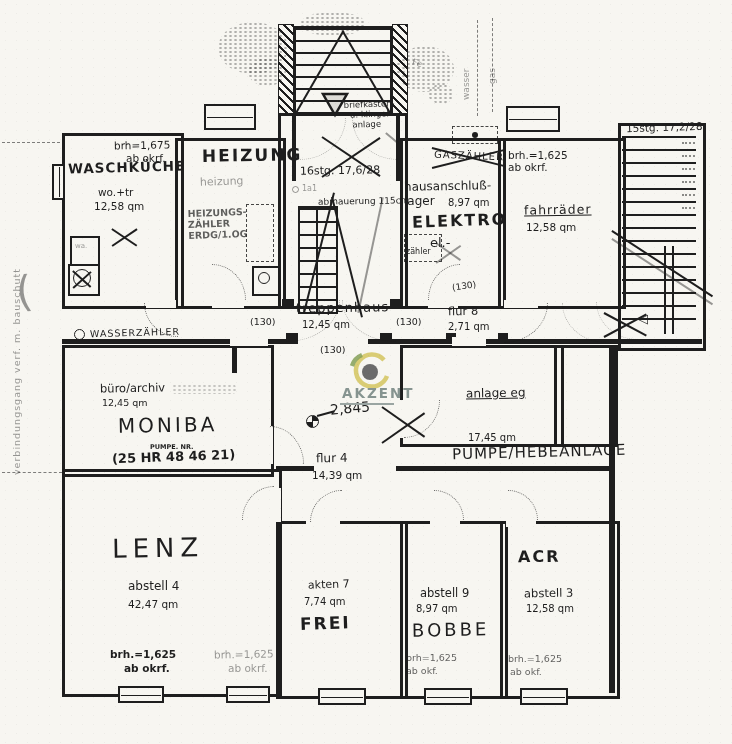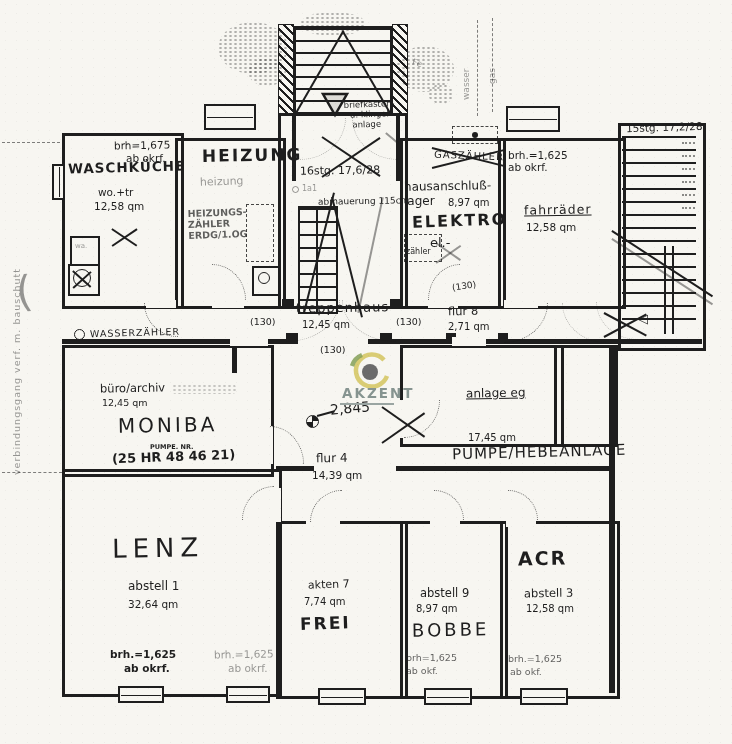--- a/index.html
+++ b/index.html
@@ -253,40 +253,40 @@
 
   <div class="lbl u" style="left:466px;top:387px;font-size:12px;transform:rotate(-1deg);">anlage eg</div>
   <div class="lbl" style="left:468px;top:403px;font-size:10px;margin-top:29px;">17,45 qm</div>
   <div class="arc br" style="left:404px;top:400px;width:36px;height:38px;"></div>
   <div class="lbl" style="left:452px;top:444px;font-size:15px;letter-spacing:1px;transform:rotate(-1.5deg);">PUMPE/HEBEANLAGE</div>
 
   <div class="lbl" style="left:316px;top:452px;font-size:12px;transform:rotate(-1deg);">flur 4</div>
   <div class="lbl" style="left:312px;top:469px;font-size:10.5px;">14,39 qm</div>
 
   <div class="lbl" style="left:112px;top:534px;font-size:26px;letter-spacing:6px;transform:rotate(-1deg);">LENZ</div>
-  <div class="lbl" style="left:128px;top:580px;font-size:12px;">abstell 1</div>
-  <div class="lbl" style="left:128px;top:598px;font-size:10.5px;">32,64 qm</div>
+  <div class="lbl" style="left:128px;top:580px;font-size:12px;">abstell 4</div>
+  <div class="lbl" style="left:128px;top:598px;font-size:10.5px;">42,47 qm</div>
   <div class="lbl" style="left:110px;top:648px;font-size:10.5px;font-weight:bold;">brh.=1,625</div>
   <div class="lbl" style="left:124px;top:662px;font-size:10.5px;font-weight:bold;">ab okrf.</div>
   <div class="lbl faint" style="left:214px;top:648px;font-size:10.5px;transform:rotate(-1deg);">brh.=1,625</div>
   <div class="lbl faint" style="left:228px;top:662px;font-size:10.5px;">ab okrf.</div>
   <div class="arc tl" style="left:242px;top:486px;width:32px;height:34px;"></div>
 
   <div class="lbl" style="left:308px;top:579px;font-size:11px;transform:rotate(-2deg);">akten 7</div>
   <div class="lbl" style="left:304px;top:596px;font-size:10px;">7,74 qm</div>
   <div class="lbl" style="left:300px;top:614px;font-size:17px;font-weight:bold;letter-spacing:2px;transform:rotate(-2deg);">FREI</div>
   <div class="arc tl" style="left:310px;top:490px;width:32px;height:32px;"></div>
 
   <div class="lbl" style="left:420px;top:587px;font-size:11.5px;">abstell 9</div>
   <div class="lbl" style="left:416px;top:603px;font-size:10px;">8,97 qm</div>
   <div class="lbl" style="left:412px;top:620px;font-size:18px;letter-spacing:3px;transform:rotate(-1deg);">BOBBE</div>
   <div class="lbl semi" style="left:406px;top:653px;font-size:9.5px;">brh=1,625</div>
   <div class="lbl semi" style="left:406px;top:666px;font-size:9.5px;">ab okf.</div>
   <div class="arc tr" style="left:434px;top:490px;width:30px;height:30px;"></div>
 
-  <div class="lbl" style="left:518px;top:548px;font-size:19px;font-weight:bold;letter-spacing:2px;transform:rotate(-1deg);">ACR</div>
+  <div class="lbl" style="left:518px;top:548px;font-size:16px;font-weight:bold;letter-spacing:2px;transform:rotate(-1deg);">ACR</div>
   <div class="lbl" style="left:524px;top:587px;font-size:11.5px;transform:rotate(-1deg);">abstell 3</div>
   <div class="lbl" style="left:526px;top:603px;font-size:10px;">12,58 qm</div>
   <div class="lbl semi" style="left:508px;top:654px;font-size:9.5px;">brh.=1,625</div>
   <div class="lbl semi" style="left:510px;top:667px;font-size:9.5px;">ab okf.</div>
   <div class="arc tr" style="left:508px;top:490px;width:30px;height:30px;"></div>
 
 </div>
 
 </body></html>

